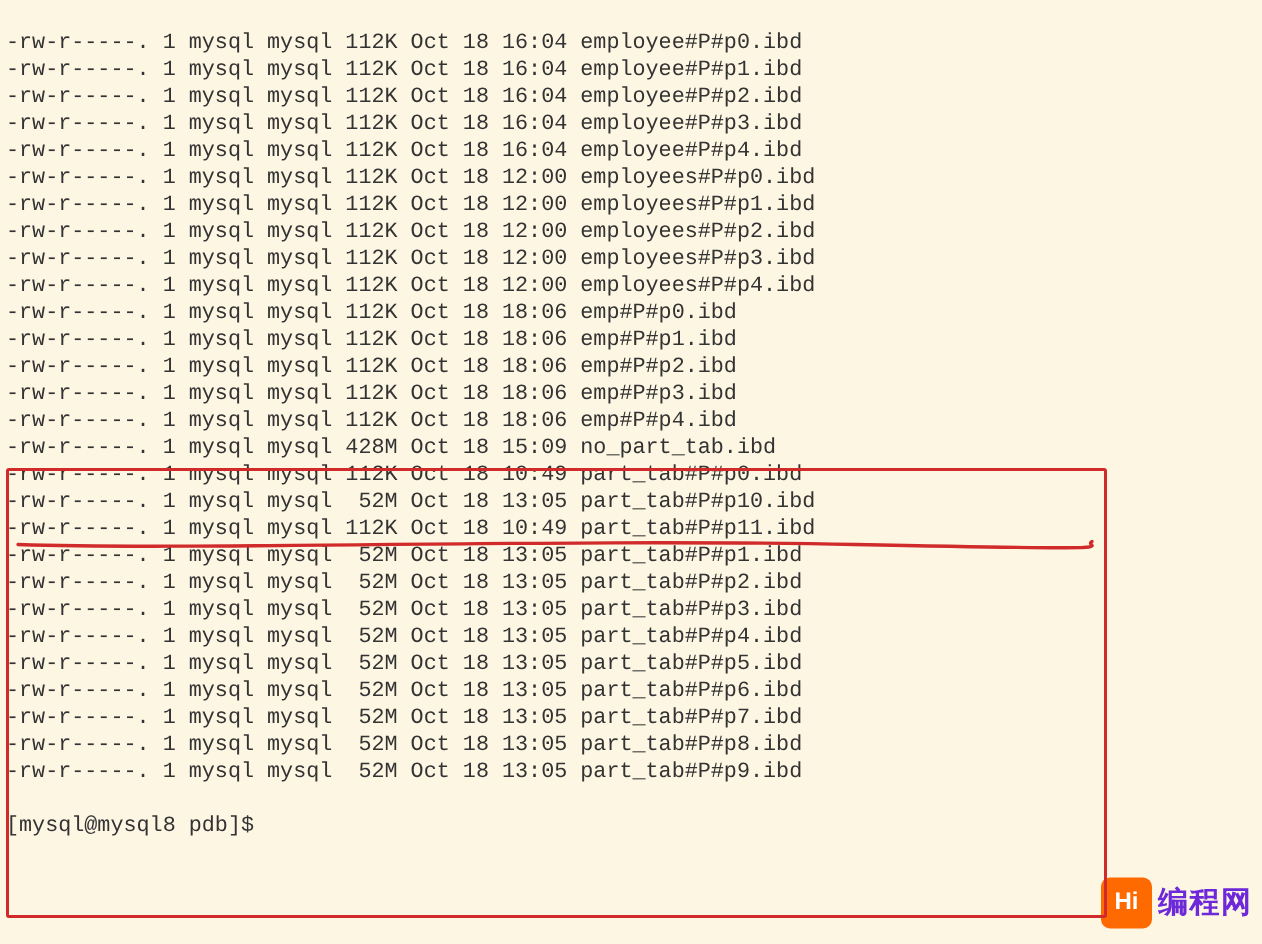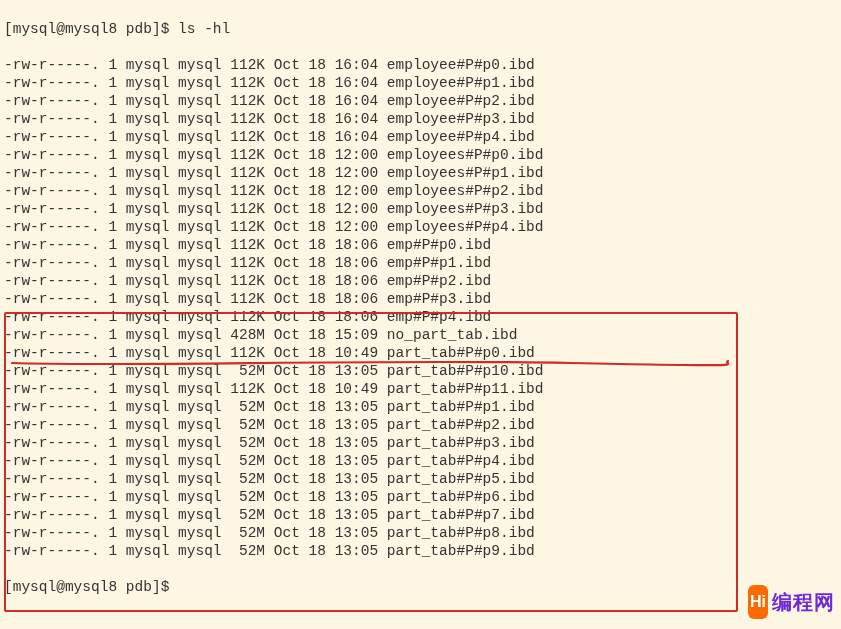--- a/index.html
+++ b/index.html
@@ -43,21 +43,21 @@
   }
   .logo {
     position: absolute;
     right: 6px;
     bottom: 10px;
     display: flex;
     align-items: center;
     gap: 4px;
   }
   .logo-icon {
-    width: 20px;
+    width: 34px;
     height: 34px;
     background: #ff6a00;
     border-radius: 6px;
     display: flex;
     align-items: center;
     justify-content: center;
     color: #fff;
     font-weight: bold;
     font-size: 16px;
     font-family: sans-serif;
@@ -68,21 +68,20 @@
     font-size: 20px;
     font-weight: bold;
     color: #6d28d9;
     letter-spacing: 1px;
   }
 </style>
 </head>
 <body>
 
 <div class="terminal">
-<span class="line"><span>[mysql@mysql8 pdb]$ </span><span>ls -hl</span></span>
 <div id="rows-container"><span class="line">-rw-r-----. 1 mysql mysql 112K Oct 18 16:04 employee#P#p0.ibd</span><span class="line">-rw-r-----. 1 mysql mysql 112K Oct 18 16:04 employee#P#p1.ibd</span><span class="line">-rw-r-----. 1 mysql mysql 112K Oct 18 16:04 employee#P#p2.ibd</span><span class="line">-rw-r-----. 1 mysql mysql 112K Oct 18 16:04 employee#P#p3.ibd</span><span class="line">-rw-r-----. 1 mysql mysql 112K Oct 18 16:04 employee#P#p4.ibd</span><span class="line">-rw-r-----. 1 mysql mysql 112K Oct 18 12:00 employees#P#p0.ibd</span><span class="line">-rw-r-----. 1 mysql mysql 112K Oct 18 12:00 employees#P#p1.ibd</span><span class="line">-rw-r-----. 1 mysql mysql 112K Oct 18 12:00 employees#P#p2.ibd</span><span class="line">-rw-r-----. 1 mysql mysql 112K Oct 18 12:00 employees#P#p3.ibd</span><span class="line">-rw-r-----. 1 mysql mysql 112K Oct 18 12:00 employees#P#p4.ibd</span><span class="line">-rw-r-----. 1 mysql mysql 112K Oct 18 18:06 emp#P#p0.ibd</span><span class="line">-rw-r-----. 1 mysql mysql 112K Oct 18 18:06 emp#P#p1.ibd</span><span class="line">-rw-r-----. 1 mysql mysql 112K Oct 18 18:06 emp#P#p2.ibd</span><span class="line">-rw-r-----. 1 mysql mysql 112K Oct 18 18:06 emp#P#p3.ibd</span><span class="line">-rw-r-----. 1 mysql mysql 112K Oct 18 18:06 emp#P#p4.ibd</span><span class="line">-rw-r-----. 1 mysql mysql 428M Oct 18 15:09 no_part_tab.ibd</span><span class="line">-rw-r-----. 1 mysql mysql 112K Oct 18 10:49 part_tab#P#p0.ibd</span><span class="line">-rw-r-----. 1 mysql mysql  52M Oct 18 13:05 part_tab#P#p10.ibd</span><span class="line">-rw-r-----. 1 mysql mysql 112K Oct 18 10:49 part_tab#P#p11.ibd</span><span class="line">-rw-r-----. 1 mysql mysql  52M Oct 18 13:05 part_tab#P#p1.ibd</span><span class="line">-rw-r-----. 1 mysql mysql  52M Oct 18 13:05 part_tab#P#p2.ibd</span><span class="line">-rw-r-----. 1 mysql mysql  52M Oct 18 13:05 part_tab#P#p3.ibd</span><span class="line">-rw-r-----. 1 mysql mysql  52M Oct 18 13:05 part_tab#P#p4.ibd</span><span class="line">-rw-r-----. 1 mysql mysql  52M Oct 18 13:05 part_tab#P#p5.ibd</span><span class="line">-rw-r-----. 1 mysql mysql  52M Oct 18 13:05 part_tab#P#p6.ibd</span><span class="line">-rw-r-----. 1 mysql mysql  52M Oct 18 13:05 part_tab#P#p7.ibd</span><span class="line">-rw-r-----. 1 mysql mysql  52M Oct 18 13:05 part_tab#P#p8.ibd</span><span class="line">-rw-r-----. 1 mysql mysql  52M Oct 18 13:05 part_tab#P#p9.ibd</span></div>
 <span class="line"><span>[mysql@mysql8 pdb]$ </span></span>
 </div>
 
 <div class="red-annotation red-box"></div>
 
 <svg class="red-annotation red-underline" viewBox="0 0 720 20">
   <path d="M2 10 C 120 14, 360 6, 560 10 S 710 12, 718 8" stroke="#d02a2a" stroke-width="2.2" fill="none" stroke-linecap="round"></path>
 </svg>
 

